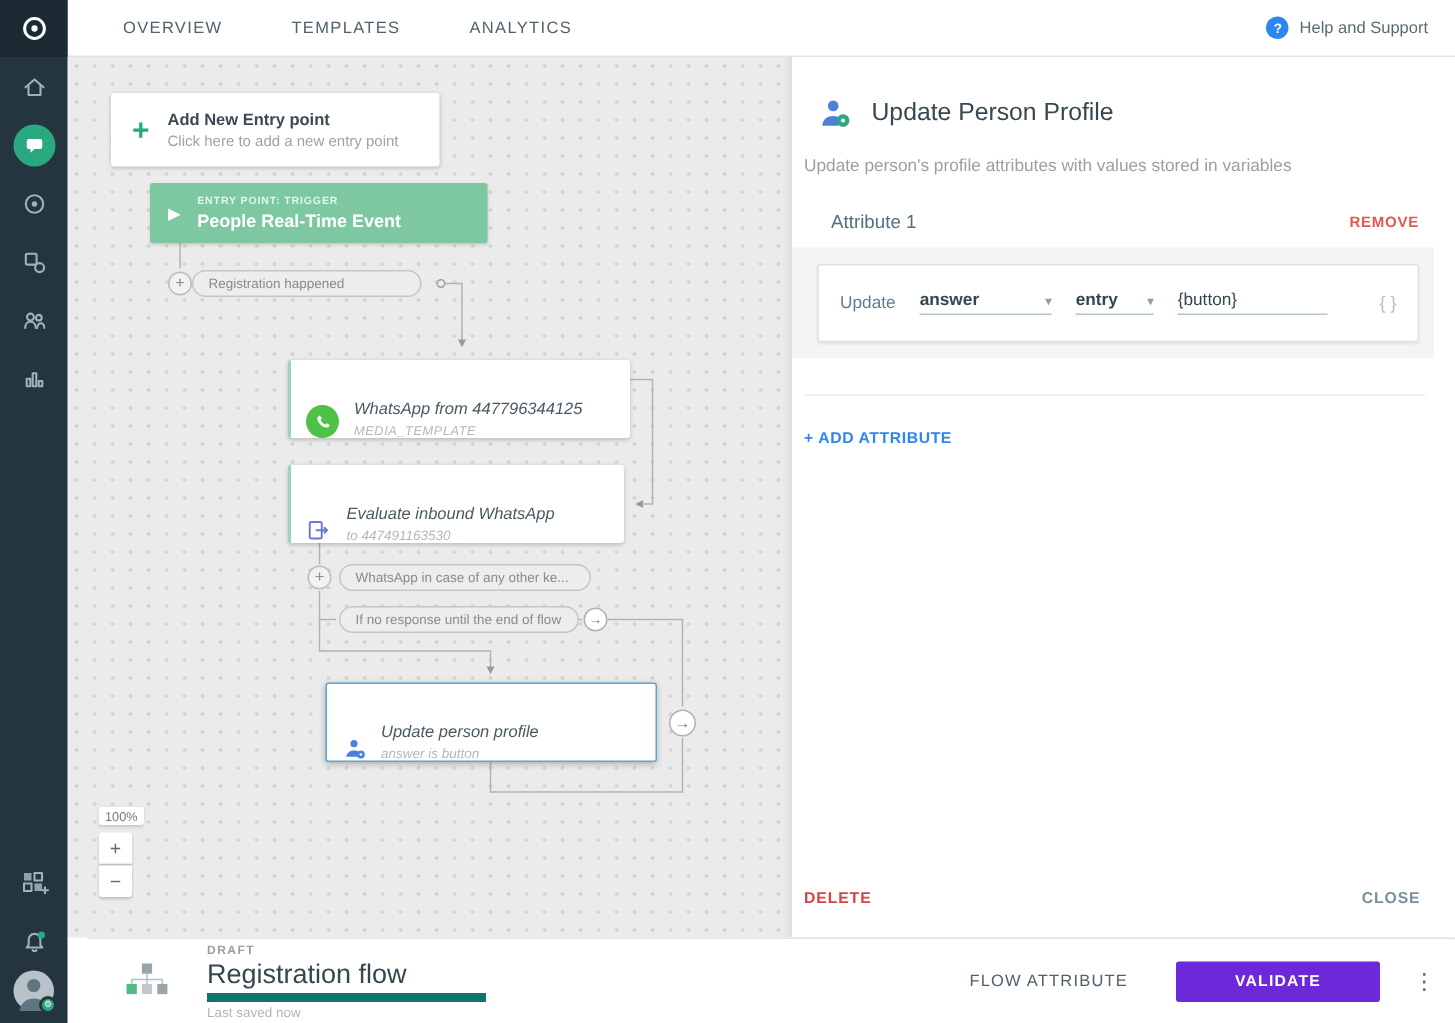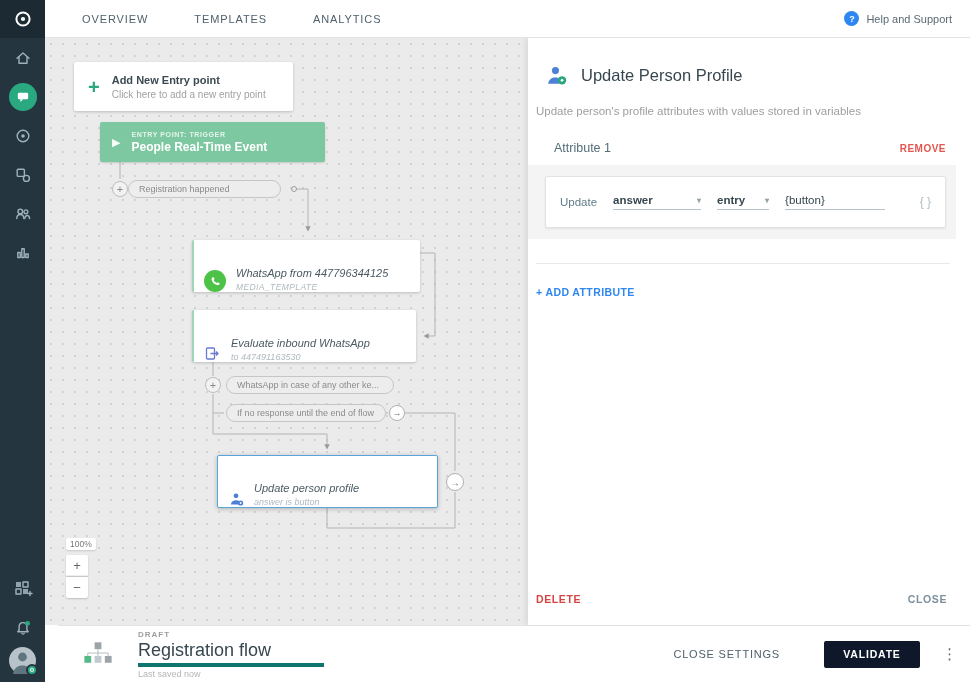--- a/index.html
+++ b/index.html
@@ -106,25 +106,25 @@
   .panel-footer { margin-top:auto; display:flex; justify-content:space-between; padding:0 23px 20px 8px;text-align:right; }
   .delete { font-size:10.5px; font-weight:bold; color:#d64541; letter-spacing:.6px; cursor:pointer; }
   .close { font-size:10.5px; font-weight:bold; color:#7b909e; letter-spacing:.6px; cursor:pointer; }
 
   
   .bottombar { position:absolute; left:58px; top:625px; width:925px; height:57px; background:#fff;
     border-top:1px solid #e2e2e2; display:flex; align-items:center; z-index:6; }
   .sitemap { margin-left:22px; flex:0 0 auto; }
   .flowmeta { margin-left:22px; display:flex; flex-direction:column; }
   .draft { font-size:8px; letter-spacing:1px; color:#9e9e9e; font-weight:bold; }
-  .flow-name { border:none; border-bottom:4px solid #0f766e; font-size:18px; color:#37474f;
+  .flow-name { border:none; border-bottom:6px solid #0f766e; font-size:18px; color:#37474f;
     width:186px; background:transparent; outline:none; padding:1px 0 2px; font-family:inherit; }
   .last-saved { font-size:9px; color:#b5b5b5; margin-top:2px; }
   .flow-settings { margin-left:auto; font-size:11px; letter-spacing:.8px; color:#50616b; cursor:pointer; }
-  .validate { margin-left:44px; width:96px; height:27px; background:#0f172a; color:#fff;
+  .validate { margin-left:32px; width:136px; height:27px; background:#6d28d9; color:#fff;
     font-size:10.5px; font-weight:bold; letter-spacing:.8px; border:none; border-radius:2px;
     cursor:pointer; font-family:inherit; }
   .kebab { margin:0 26px 0 22px; font-size:15px; color:#5a6a72; cursor:pointer; }
 </style>
 </head>
 <body>
 
 <div id="app">
 
   <div class="rail">
@@ -353,18 +353,18 @@
       <rect x="15" y="1" width="7" height="7" fill="#9aa4a9"></rect>
       <rect x="4.5" y="15" width="7" height="7" fill="#55b98a"></rect>
       <rect x="15" y="15" width="7" height="7" fill="#c2c9cd"></rect>
       <rect x="25.5" y="15" width="7" height="7" fill="#9aa4a9"></rect>
     </svg>
     <div class="flowmeta">
       <span class="draft">DRAFT</span>
       <input class="flow-name" type="text" value="Registration flow" style="">
       <span class="last-saved">Last saved now</span>
     </div>
-    <span class="flow-settings">CLOSE SETTINGS</span>
+    <span class="flow-settings">FLOW ATTRIBUTE</span>
     <button class="validate">VALIDATE</button>
     <span class="kebab">⋮</span>
   </div>
 
 </div>
 
 </body></html>

